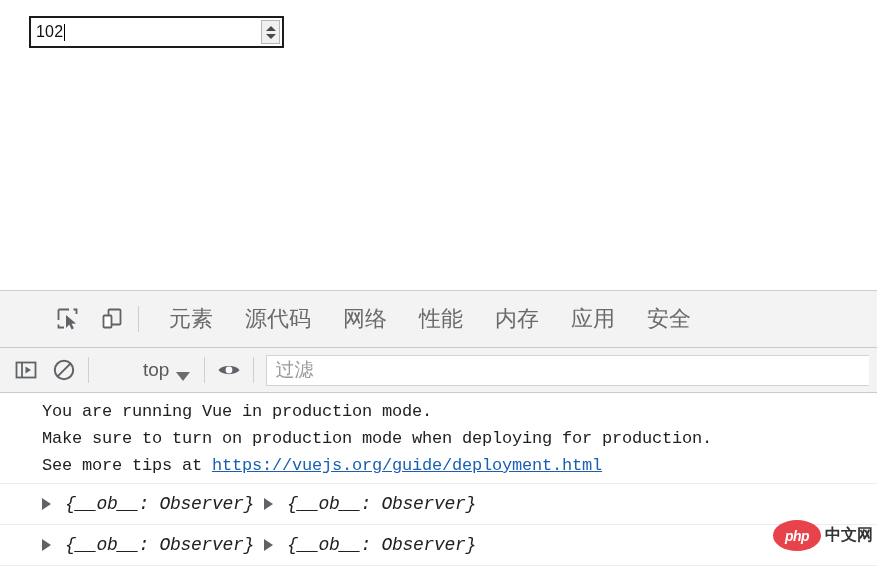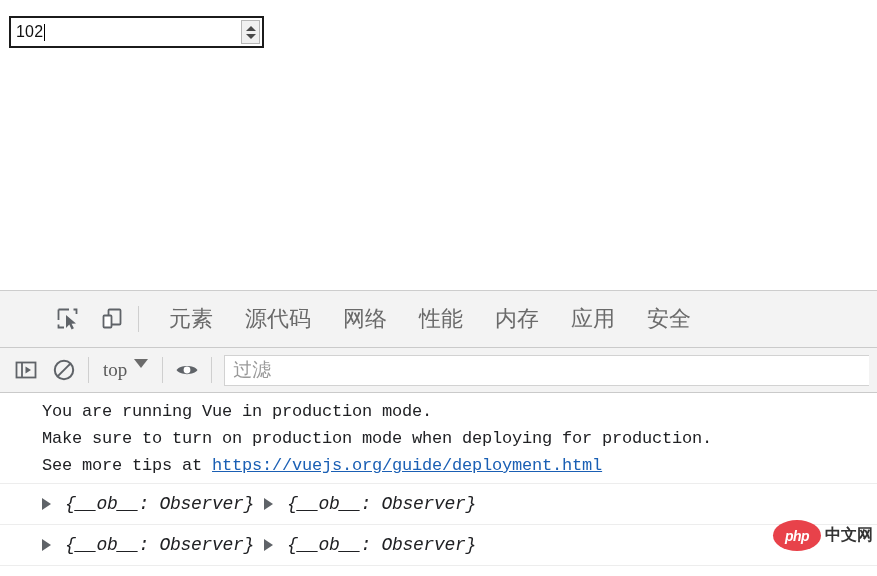--- a/index.html
+++ b/index.html
@@ -21,21 +21,21 @@
     position: absolute;
     left: 0; top: 0;
     width: 877px;
     height: 290px;
     background: #ffffff;
     box-sizing: border-box;
   }
 
   .number-field-wrap {
     position: absolute;
-    left: 9px;
+    left: 29px;
     top: 16px;
     width: 255px;
     height: 32px;
     border: 2px solid #1b1b1b;
     background: #ffffff;
     box-sizing: border-box;
     display: flex;
     align-items: stretch;
   }
   .number-field-value {
@@ -152,27 +152,28 @@
     height: 45px;
     background: #f3f3f3;
     border-bottom: 1px solid #cacaca;
     box-sizing: border-box;
     display: flex;
     align-items: center;
     padding-left: 12px;
   }
   .ctx-select {
     display: flex;
-    align-items: flex-start;
+    align-items: flex-end;
     gap: 7px;
     font-size: 19px;
     color: #5a5a5a;
     padding: 0 4px;
     cursor: pointer;
-    font-family: Liberation Serif, serif;
+    font-family: Liberation Sans, sans-serif;
+    margin-left: 40px;
   }
   .caret-dn {
     width: 0; height: 0;
     border-left: 7px solid transparent;
     border-right: 7px solid transparent;
     border-top: 9px solid #6b6b6b;
   }
   .filter-input {
     flex: 1 1 auto;
     height: 31px;

